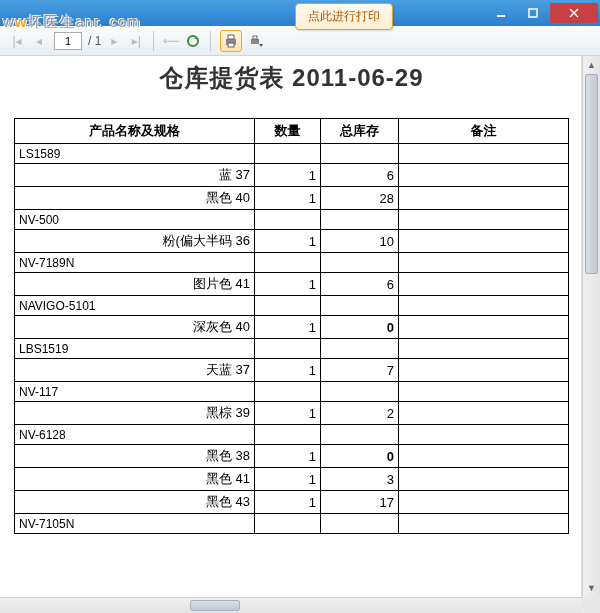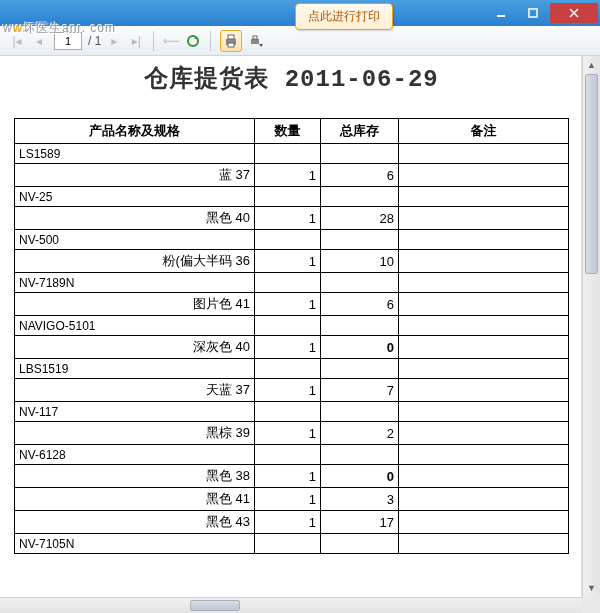--- a/index.html
+++ b/index.html
@@ -1,18 +1,18 @@
 <!DOCTYPE html>
 <html><head>
 <meta charset="utf-8">
 <style>
 * { box-sizing: border-box; margin: 0; padding: 0; }
 body { font-family: "Microsoft YaHei", Tahoma, Arial, sans-serif; font-size: 12px; background: #fff; width: 600px; height: 613px; overflow: hidden; position: relative; }
 
-.watermark { position: absolute; top: 20px; left: 3px; font-size: 12px; color: #999; letter-spacing: 1px; z-index: 20; text-shadow: 1px 1px #fff,-1px -1px #fff; }
+.watermark { position: absolute; top: 13px; left: 3px; font-size: 15px; color: #999; letter-spacing: 1px; z-index: 20; text-shadow: 1px 1px #fff,-1px -1px #fff; }
 .watermark .o { color: #f6a623; font-weight: bold; }
 
 .titlebar { height: 26px; background: linear-gradient(#4a9fe0,#2a7fd0); display: flex; justify-content: flex-end; align-items: center; padding-right: 2px; }
 .tbtn { width: 30px; height: 20px; margin-left: 2px; display: flex; align-items: center; justify-content: center; border-radius: 2px; }
 .tbtn svg { display: block; }
 .close { width: 48px; background: #c94040; }
 
 .toolbar { height: 30px; border-bottom: 1px solid #cfd6e0; display: flex; align-items: center; padding: 0 6px; background: linear-gradient(#fdfdfd,#e8edf3); position: relative; }
 .tb-icon { width: 18px; height: 18px; display: flex; align-items: center; justify-content: center; margin: 0 2px; color: #666; }
 .tb-icon.disabled { opacity: .4; }
@@ -21,21 +21,21 @@
 .divider { width: 1px; height: 20px; background: #c0c8d0; margin: 0 6px; }
 .search-label { margin-left: auto; color: #555; cursor: pointer; }
 
 .print-btn { width: 22px; height: 22px; display: flex; align-items: center; justify-content: center; margin: 0 3px; border: 1px solid transparent; border-radius: 3px; }
 .print-btn.hot { border: 1px solid #f5a623; background: linear-gradient(#fff6e3,#ffe1a8); }
 
 .tooltip { position: absolute; top: 3px; left: 295px; border: 1px solid #e0a030; border-radius: 4px; padding: 4px 12px; font-size: 12px; color: #b05000; background: linear-gradient(#fffaf0,#fff0d0); box-shadow: 1px 1px 2px rgba(0,0,0,.15); }
 
 .viewport { position: absolute; top: 56px; left: 0; right: 18px; bottom: 16px; overflow: hidden; background: #fff; border-right: 1px solid #e0e0e0; }
 .page { padding: 4px 12px 0 14px; }
-.doc-title { text-align: center; font-size: 24px; font-weight: bold; color: #333; margin: 2px 0 24px; letter-spacing: 1px; font-family: Liberation Mono, monospace; }
+.doc-title { text-align: center; font-size: 24px; font-weight: bold; color: #333; margin: 2px 0 24px; letter-spacing: 1px; }
 
 table { width: 100%; border-collapse: collapse; table-layout: fixed; }
 th { border: 1px solid #000; font-weight: bold; font-size: 13px; padding: 3px 4px; text-align: center; background: #fff; }
 th.c1 { width: 240px; text-align: center; }
 th.c2 { width: 66px; }
 th.c3 { width: 78px; }
 td { border: 1px solid #000; font-size: 13px; padding: 2px 4px; height: 20px; }
 .grp td { border-top: 1px solid #000; }
 .grp .name { text-align: left; font-size: 12px; font-family: Tahoma, Arial; }
 .item .name { text-align: right; font-size: 13px; padding-left: 40px; }
@@ -130,26 +130,20 @@
             <td></td>
             <td></td>
             <td></td>
           </tr>
           <tr class="item">
             <td class="name">蓝 37</td>
             <td class="num">1</td>
             <td class="num">6</td>
             <td></td>
           </tr>
-          <tr class="grp">
-            <td class="name">NV-25</td>
-            <td></td>
-            <td></td>
-            <td></td>
-          </tr>
           <tr class="item">
             <td class="name">黑色 40</td>
             <td class="num">1</td>
             <td class="num">28</td>
             <td></td>
           </tr>
           <tr class="grp">
             <td class="name">NV-500</td>
             <td></td>
             <td></td>

